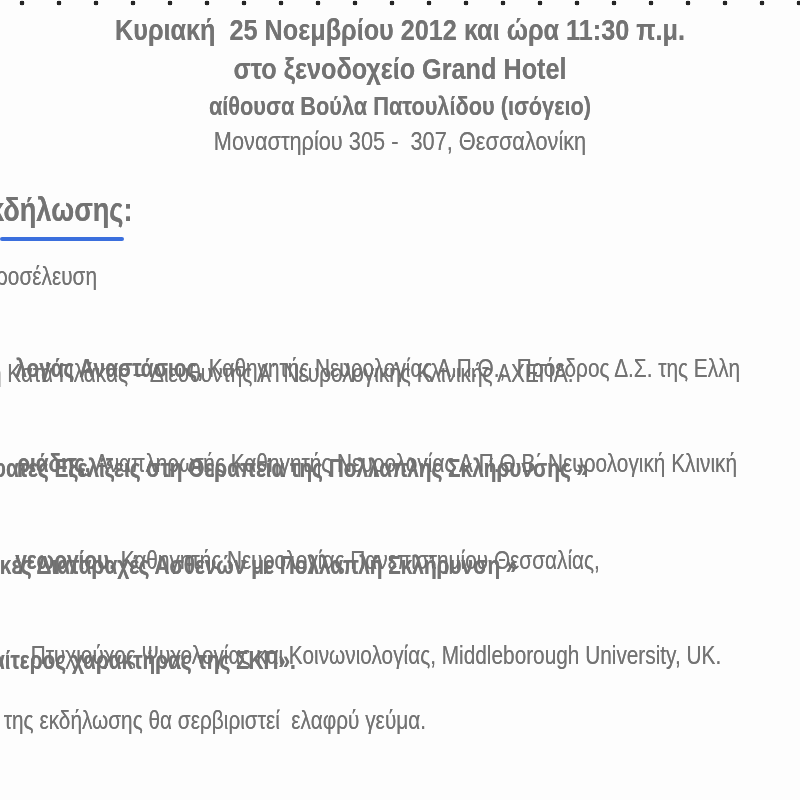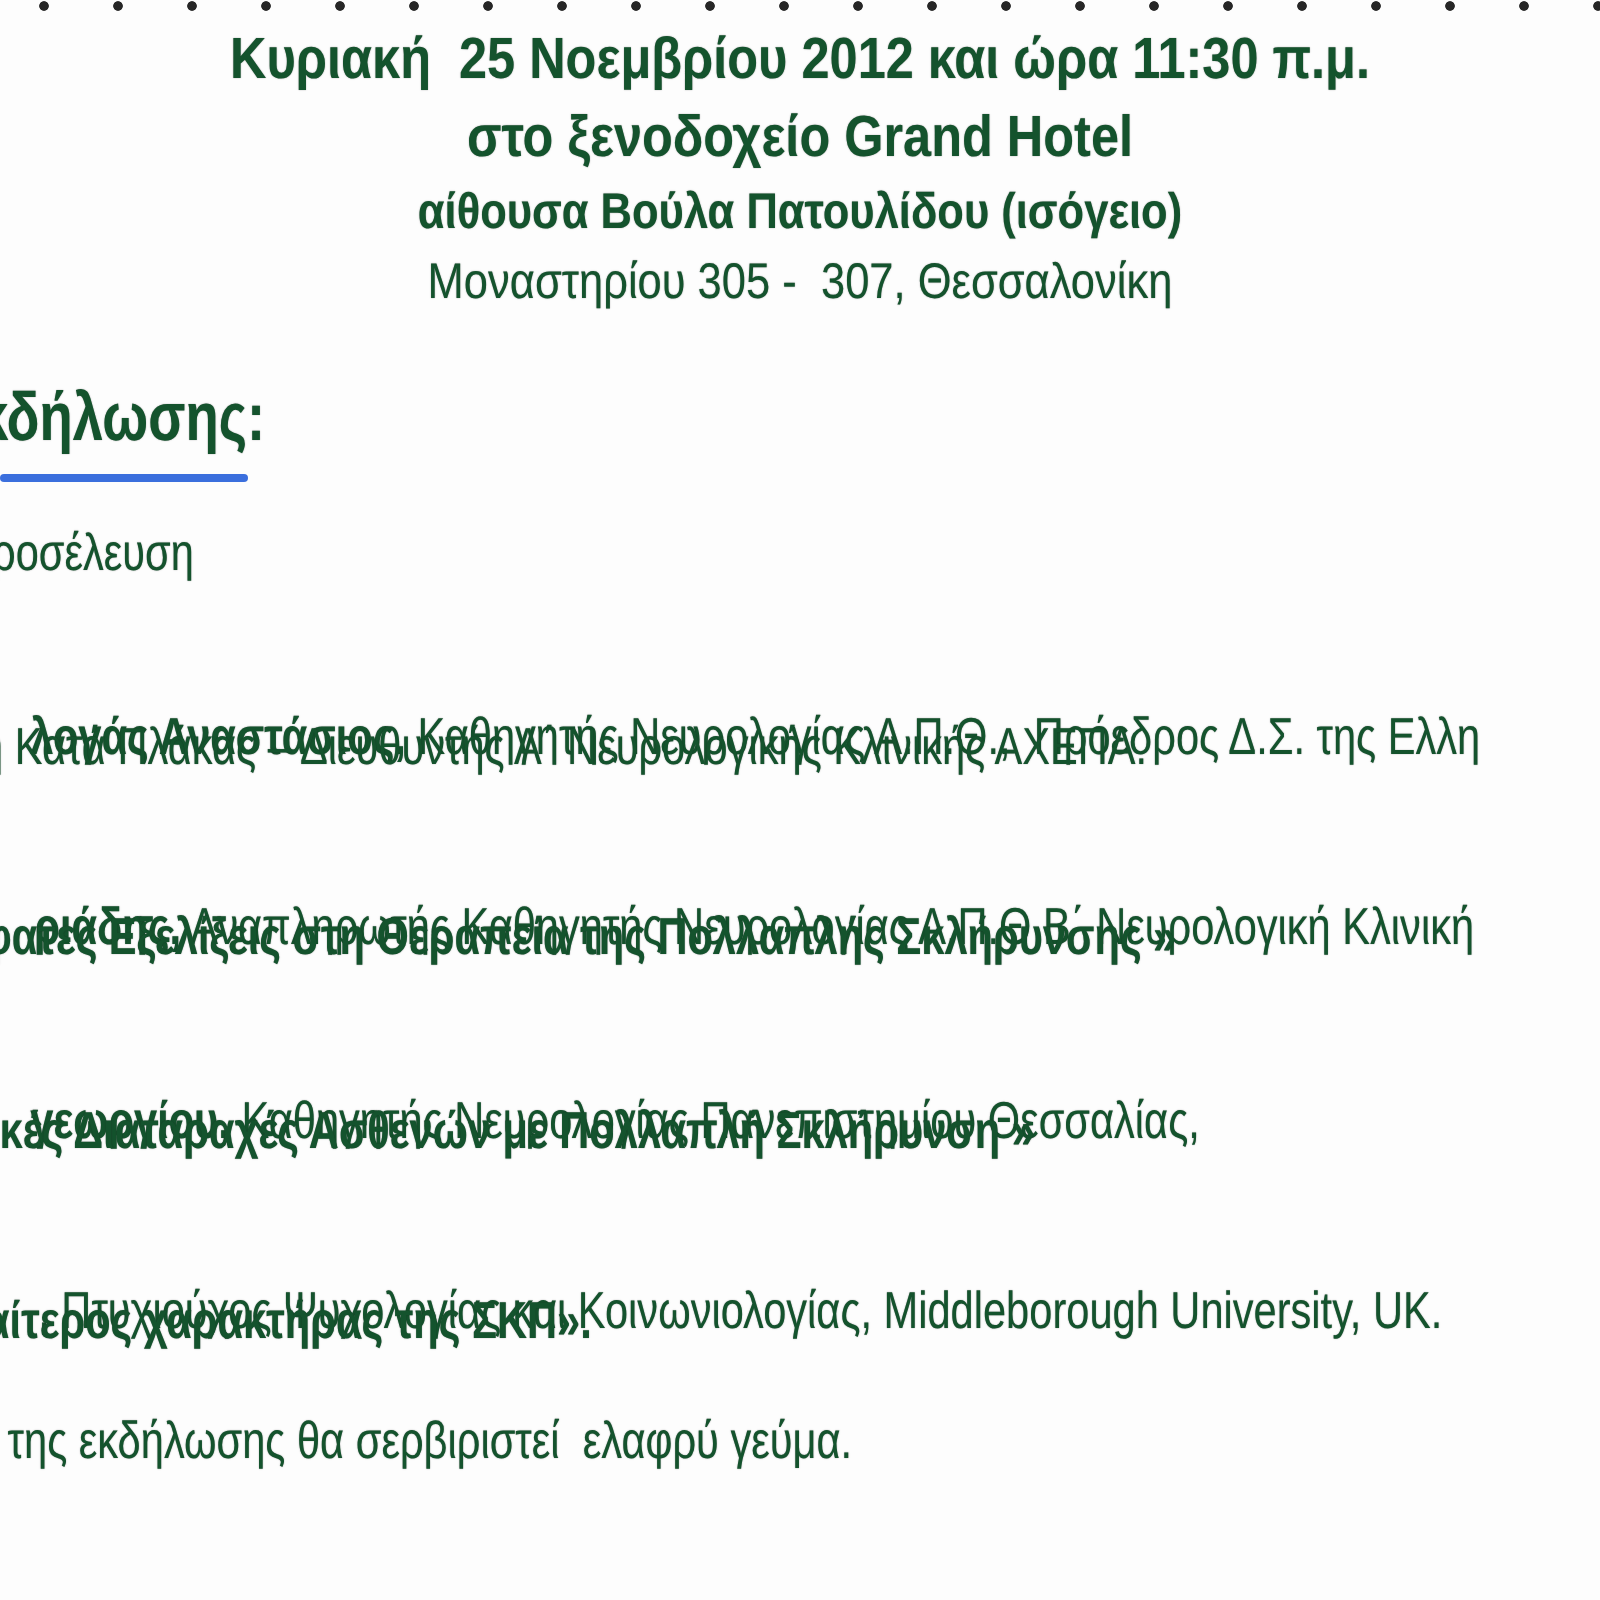--- a/index.html
+++ b/index.html
@@ -2,21 +2,21 @@
 <html><head>
 <meta charset="utf-8">
 <style>
   html,body{margin:0;padding:0;}
   .page{
     position:relative;
     width:800px;height:800px;
     background:#fdfdfd;
     overflow:hidden;
     font-family:"Liberation Sans", sans-serif;
-    color:#14532d;
+    color:#737373;
   }
   
   .topdots{
     position:absolute;top:0;left:6px;right:0;height:10px;
     background:
       radial-gradient(circle 2.6px at 16px 3px, #262626 85%, rgba(0,0,0,0) 100%) repeat-x;
     background-size:37px 10px;
   }
   .hline{
     position:absolute;left:0;right:0;

